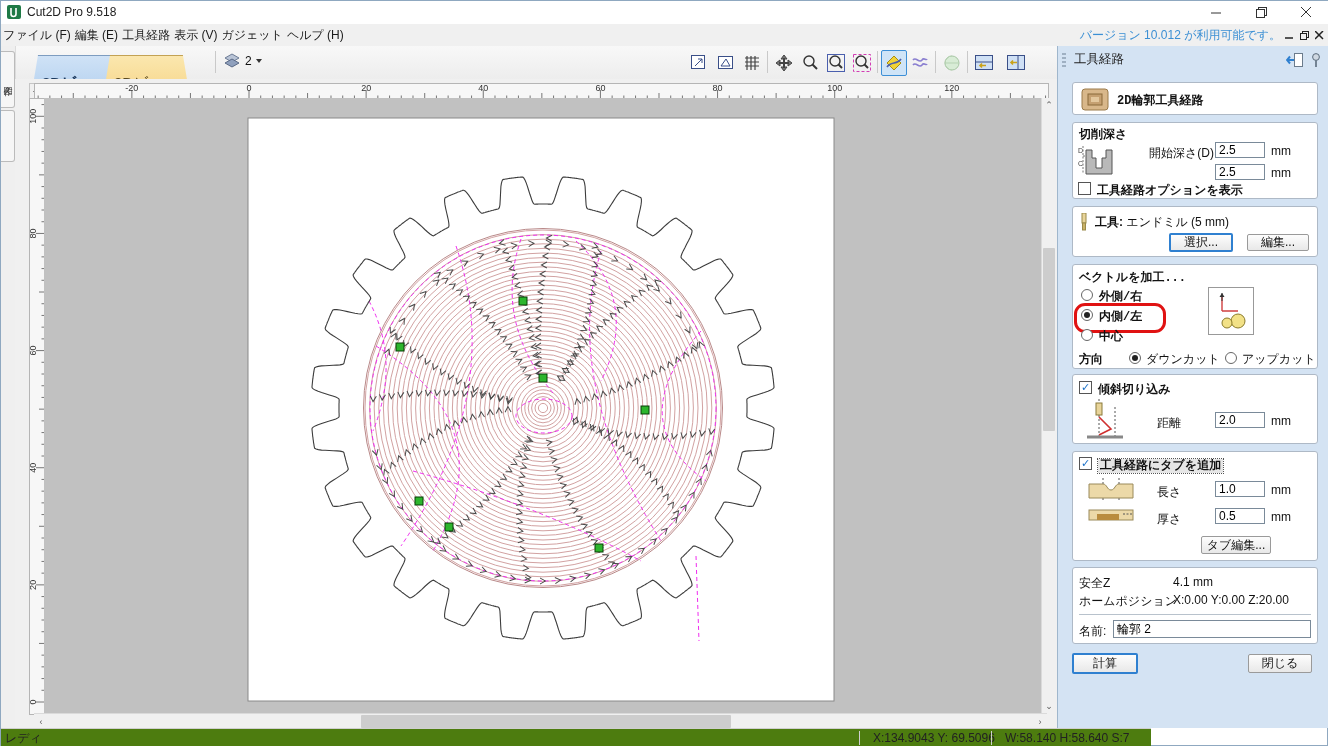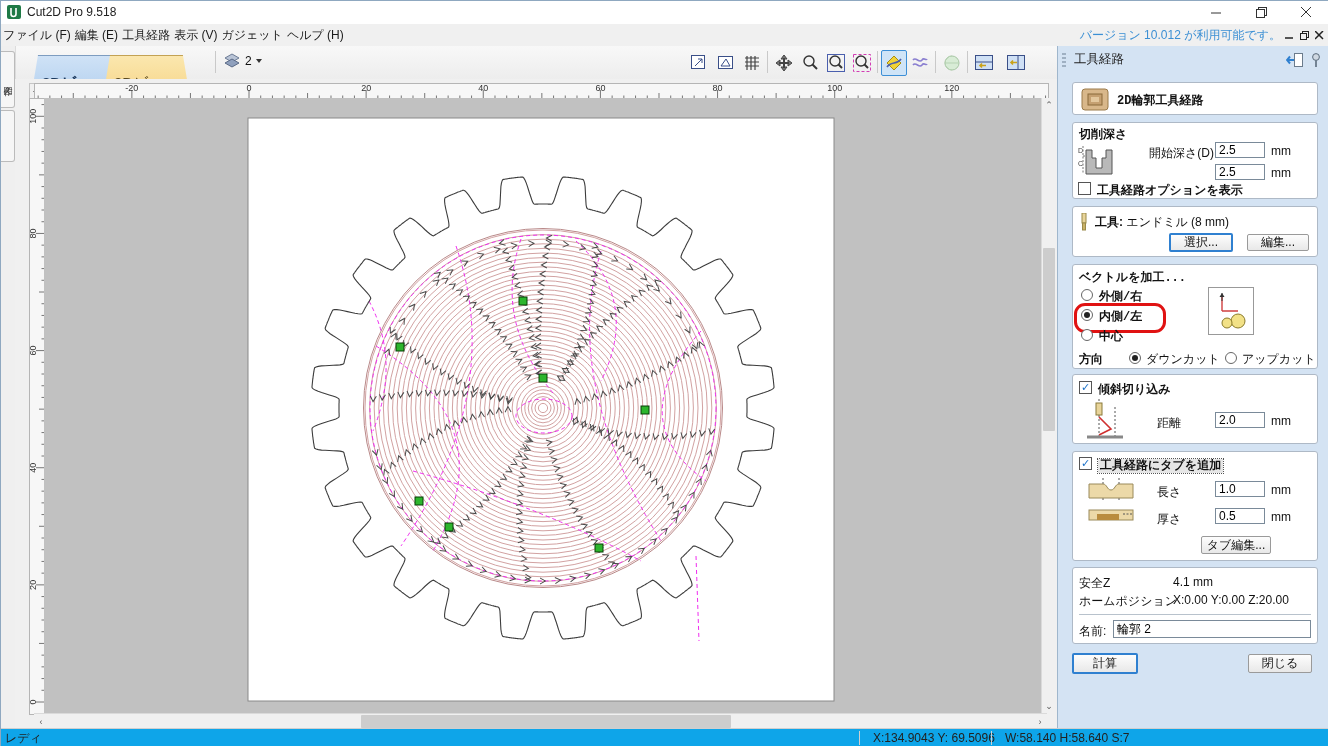--- a/index.html
+++ b/index.html
@@ -63,21 +63,21 @@
     display:flex;align-items:center;justify-content:center;font-size:11px;color:#1a70c8;line-height:11px;}
   .radio{position:absolute;width:12px;height:12px;border:1px solid #666;border-radius:50%;background:#fff;box-sizing:border-box;}
   .radio.sel::after{content:"";position:absolute;left:2px;top:2px;width:6px;height:6px;border-radius:50%;background:#222;}
   .btn{position:absolute;background:linear-gradient(#fdfdfd,#e8e8e8);border:1px solid #9a9a9a;border-radius:2px;
     font-size:12px;text-align:center;box-sizing:border-box;}
   .btn.primary{border:2px solid #2f80d0;}
   #red-annot{position:absolute;border:3px solid #e01212;border-radius:11px;}
   #tabs-label-hl{background:#e6e6e6;outline:1px dotted #555;padding:0 2px;}
 
   
-  #statusbar{left:0;top:727px;width:1328px;height:19px;background:#0ea5e9;border-top:1px solid #cfcfcf;box-sizing:border-box;}
+  #statusbar{left:0;top:727px;width:1150px;height:19px;background:#4d7c0f;border-top:1px solid #cfcfcf;box-sizing:border-box;}
   .status-text{position:absolute;top:0;height:18px;line-height:18px;font-size:12px;color:#222;}
   .status-sep{position:absolute;top:2px;width:1px;height:14px;background:#cfcfcf;}
 
   svg{display:block;}
 </style>
 </head>
 <body>
 
 <div id="app">
 
@@ -799,21 +799,21 @@
       <span class="unit" style="left:198px;top:43px">mm</span>
       <span class="chk" style="left:5px;top:59px"></span>
       <span class="abs lbl bold" style="left:24px;top:59px">工具経路オプションを表示</span>
     </div>
 
     <div class="abs pbox" style="top:160px;height:51px">
       <svg class="abs" style="left:7px;top:6px" width="8" height="18">
         <rect x="2" y="0" width="4" height="10" fill="#e8d49a" stroke="#9a8a4a"></rect>
         <rect x="2.5" y="10" width="3" height="7" fill="#cab268" stroke="#9a8a4a"></rect>
         </svg>
-      <span class="abs lbl" style="left:22px;top:7px"><b>工具:</b> <span>エンドミル (8 mm)</span></span>
+      <span class="abs lbl" style="left:22px;top:7px"><b>工具:</b> <span>エンドミル (5 mm)</span></span>
       <div class="btn primary" style="left:96px;top:26px;width:64px;height:19px;line-height:15px">選択...</div>
       <div class="btn" style="left:174px;top:27px;width:62px;height:17px;line-height:15px">編集...</div>
     </div>
 
     <div class="abs pbox" style="top:218px;height:105px">
       <span class="abs lbl bold" style="left:6px;top:4px">ベクトルを加工...</span>
       <span class="radio" style="left:8px;top:24px"></span>
       <span class="abs lbl bold" style="left:26px;top:23px">外側/右</span>
       <span class="radio sel" style="left:8px;top:44px"></span>
       <span class="abs lbl bold" style="left:26px;top:43px">内側/左</span>

